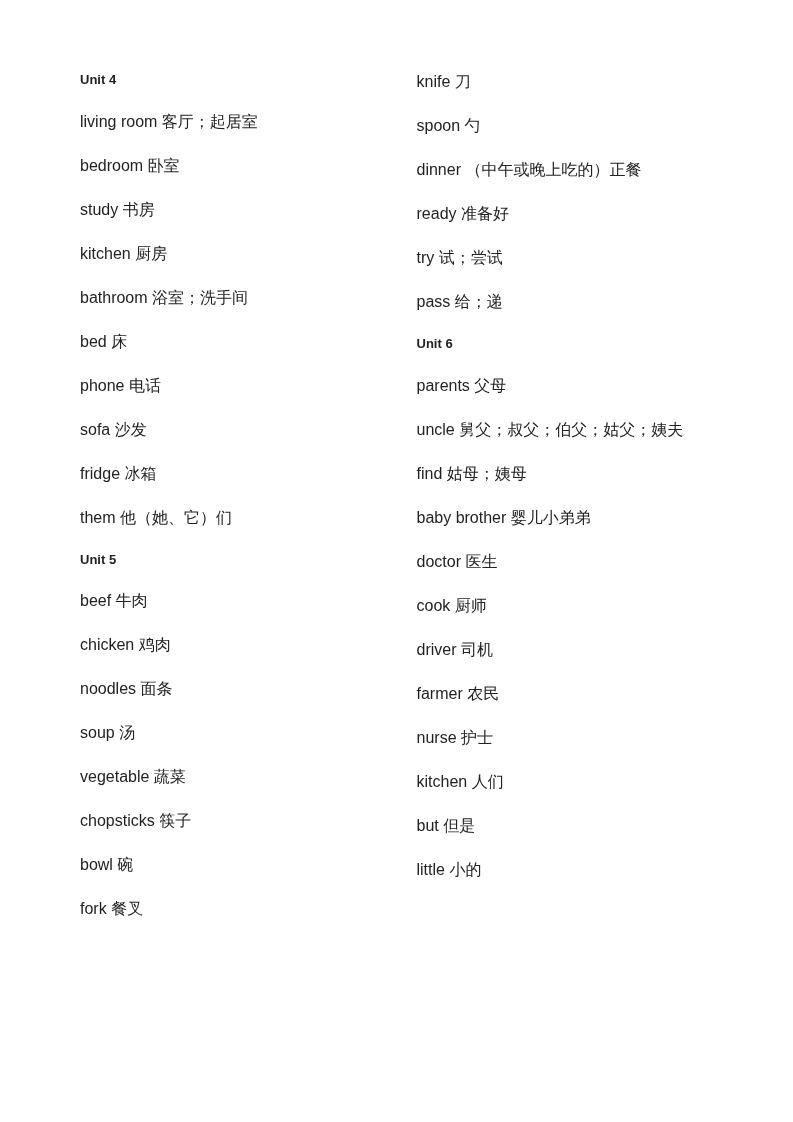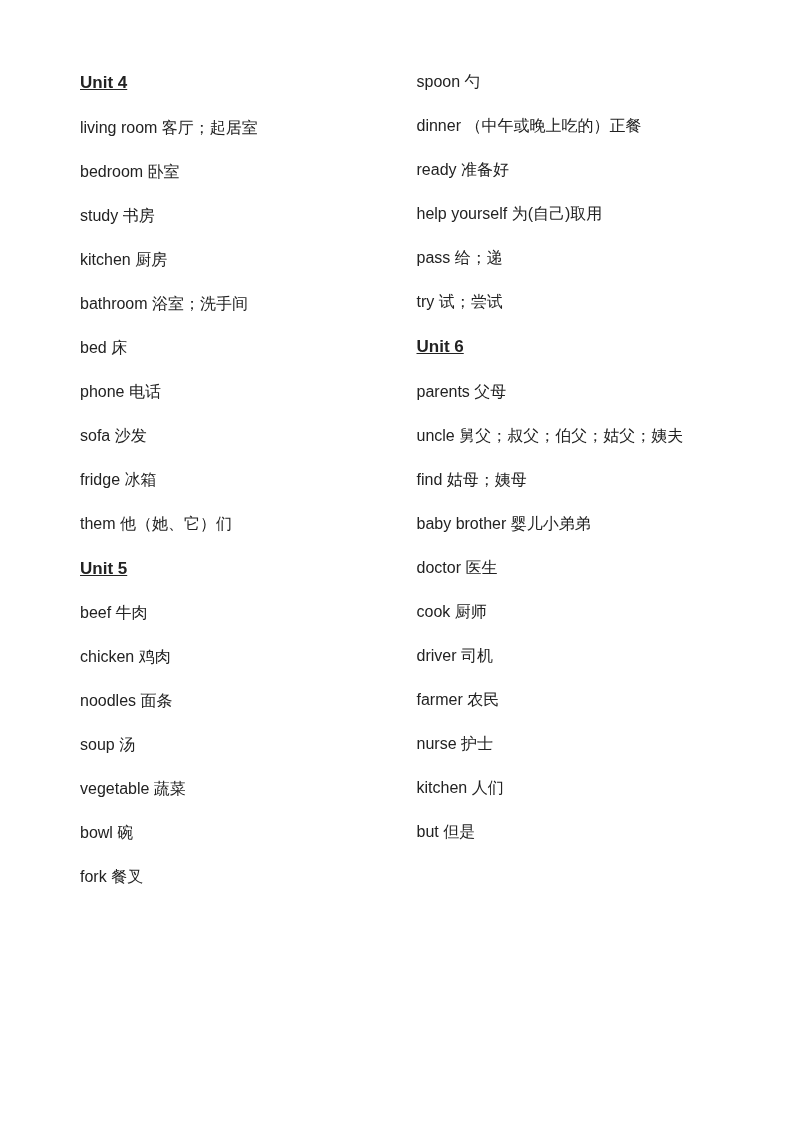--- a/index.html
+++ b/index.html
@@ -26,22 +26,21 @@
     }
 
     .vocab-item {
       padding: 10px 0;
       line-height: 1.5;
       font-size: 16px;
     }
 
     .vocab-item.unit-heading {
       font-weight: bold;
-      font-size: 17px;
-      text-decoration: underline;
+      font-size: 13px;
     }
 
     .en {
       font-style: normal;
     }
   </style>
 </head>
 <body>
 
 <div class="vocab-grid">
@@ -57,37 +56,39 @@
       <div class="vocab-item"><span class="en">phone  </span><span>电话</span></div>
       <div class="vocab-item"><span class="en">sofa  </span><span>沙发</span></div>
       <div class="vocab-item"><span class="en">fridge  </span><span>冰箱</span></div>
       <div class="vocab-item"><span class="en">them  </span><span>他（她、它）们</span></div>
       <div class="vocab-item unit-heading"><span class="en">Unit 5</span></div>
       <div class="vocab-item"><span class="en">beef  </span><span>牛肉</span></div>
       <div class="vocab-item"><span class="en">chicken  </span><span>鸡肉</span></div>
       <div class="vocab-item"><span class="en">noodles  </span><span>面条</span></div>
       <div class="vocab-item"><span class="en">soup  </span><span>汤</span></div>
       <div class="vocab-item"><span class="en">vegetable  </span><span>蔬菜</span></div>
+      <div class="vocab-item"><span class="en">chopsticks  </span><span>筷子</span></div>
       <div class="vocab-item"><span class="en">bowl  </span><span>碗</span></div>
       <div class="vocab-item"><span class="en">fork  </span><span>餐叉</span></div>
     </div>
 
   <div id="right-col">
+      <div class="vocab-item"><span class="en">knife  </span><span>刀</span></div>
       <div class="vocab-item"><span class="en">spoon  </span><span>勺</span></div>
       <div class="vocab-item"><span class="en">dinner  </span><span>（中午或晚上吃的）正餐</span></div>
       <div class="vocab-item"><span class="en">ready  </span><span>准备好</span></div>
-      <div class="vocab-item"><span class="en">help yourself  </span><span>为(自己)取用</span></div>
+      <div class="vocab-item"><span class="en">try  </span><span>试；尝试</span></div>
       <div class="vocab-item"><span class="en">pass  </span><span>给；递</span></div>
-      <div class="vocab-item"><span class="en">try  </span><span>试；尝试</span></div>
       <div class="vocab-item unit-heading"><span class="en">Unit 6</span></div>
       <div class="vocab-item"><span class="en">parents  </span><span>父母</span></div>
       <div class="vocab-item"><span class="en">uncle  </span><span>舅父；叔父；伯父；姑父；姨夫</span></div>
       <div class="vocab-item"><span class="en">find  </span><span>姑母；姨母</span></div>
       <div class="vocab-item"><span class="en">baby brother  </span><span>婴儿小弟弟</span></div>
       <div class="vocab-item"><span class="en">doctor  </span><span>医生</span></div>
       <div class="vocab-item"><span class="en">cook  </span><span>厨师</span></div>
       <div class="vocab-item"><span class="en">driver  </span><span>司机</span></div>
       <div class="vocab-item"><span class="en">farmer  </span><span>农民</span></div>
       <div class="vocab-item"><span class="en">nurse  </span><span>护士</span></div>
       <div class="vocab-item"><span class="en">kitchen  </span><span>人们</span></div>
       <div class="vocab-item"><span class="en">but  </span><span>但是</span></div>
+      <div class="vocab-item"><span class="en">little  </span><span>小的</span></div>
     </div>
 </div>
 
 </body></html>

